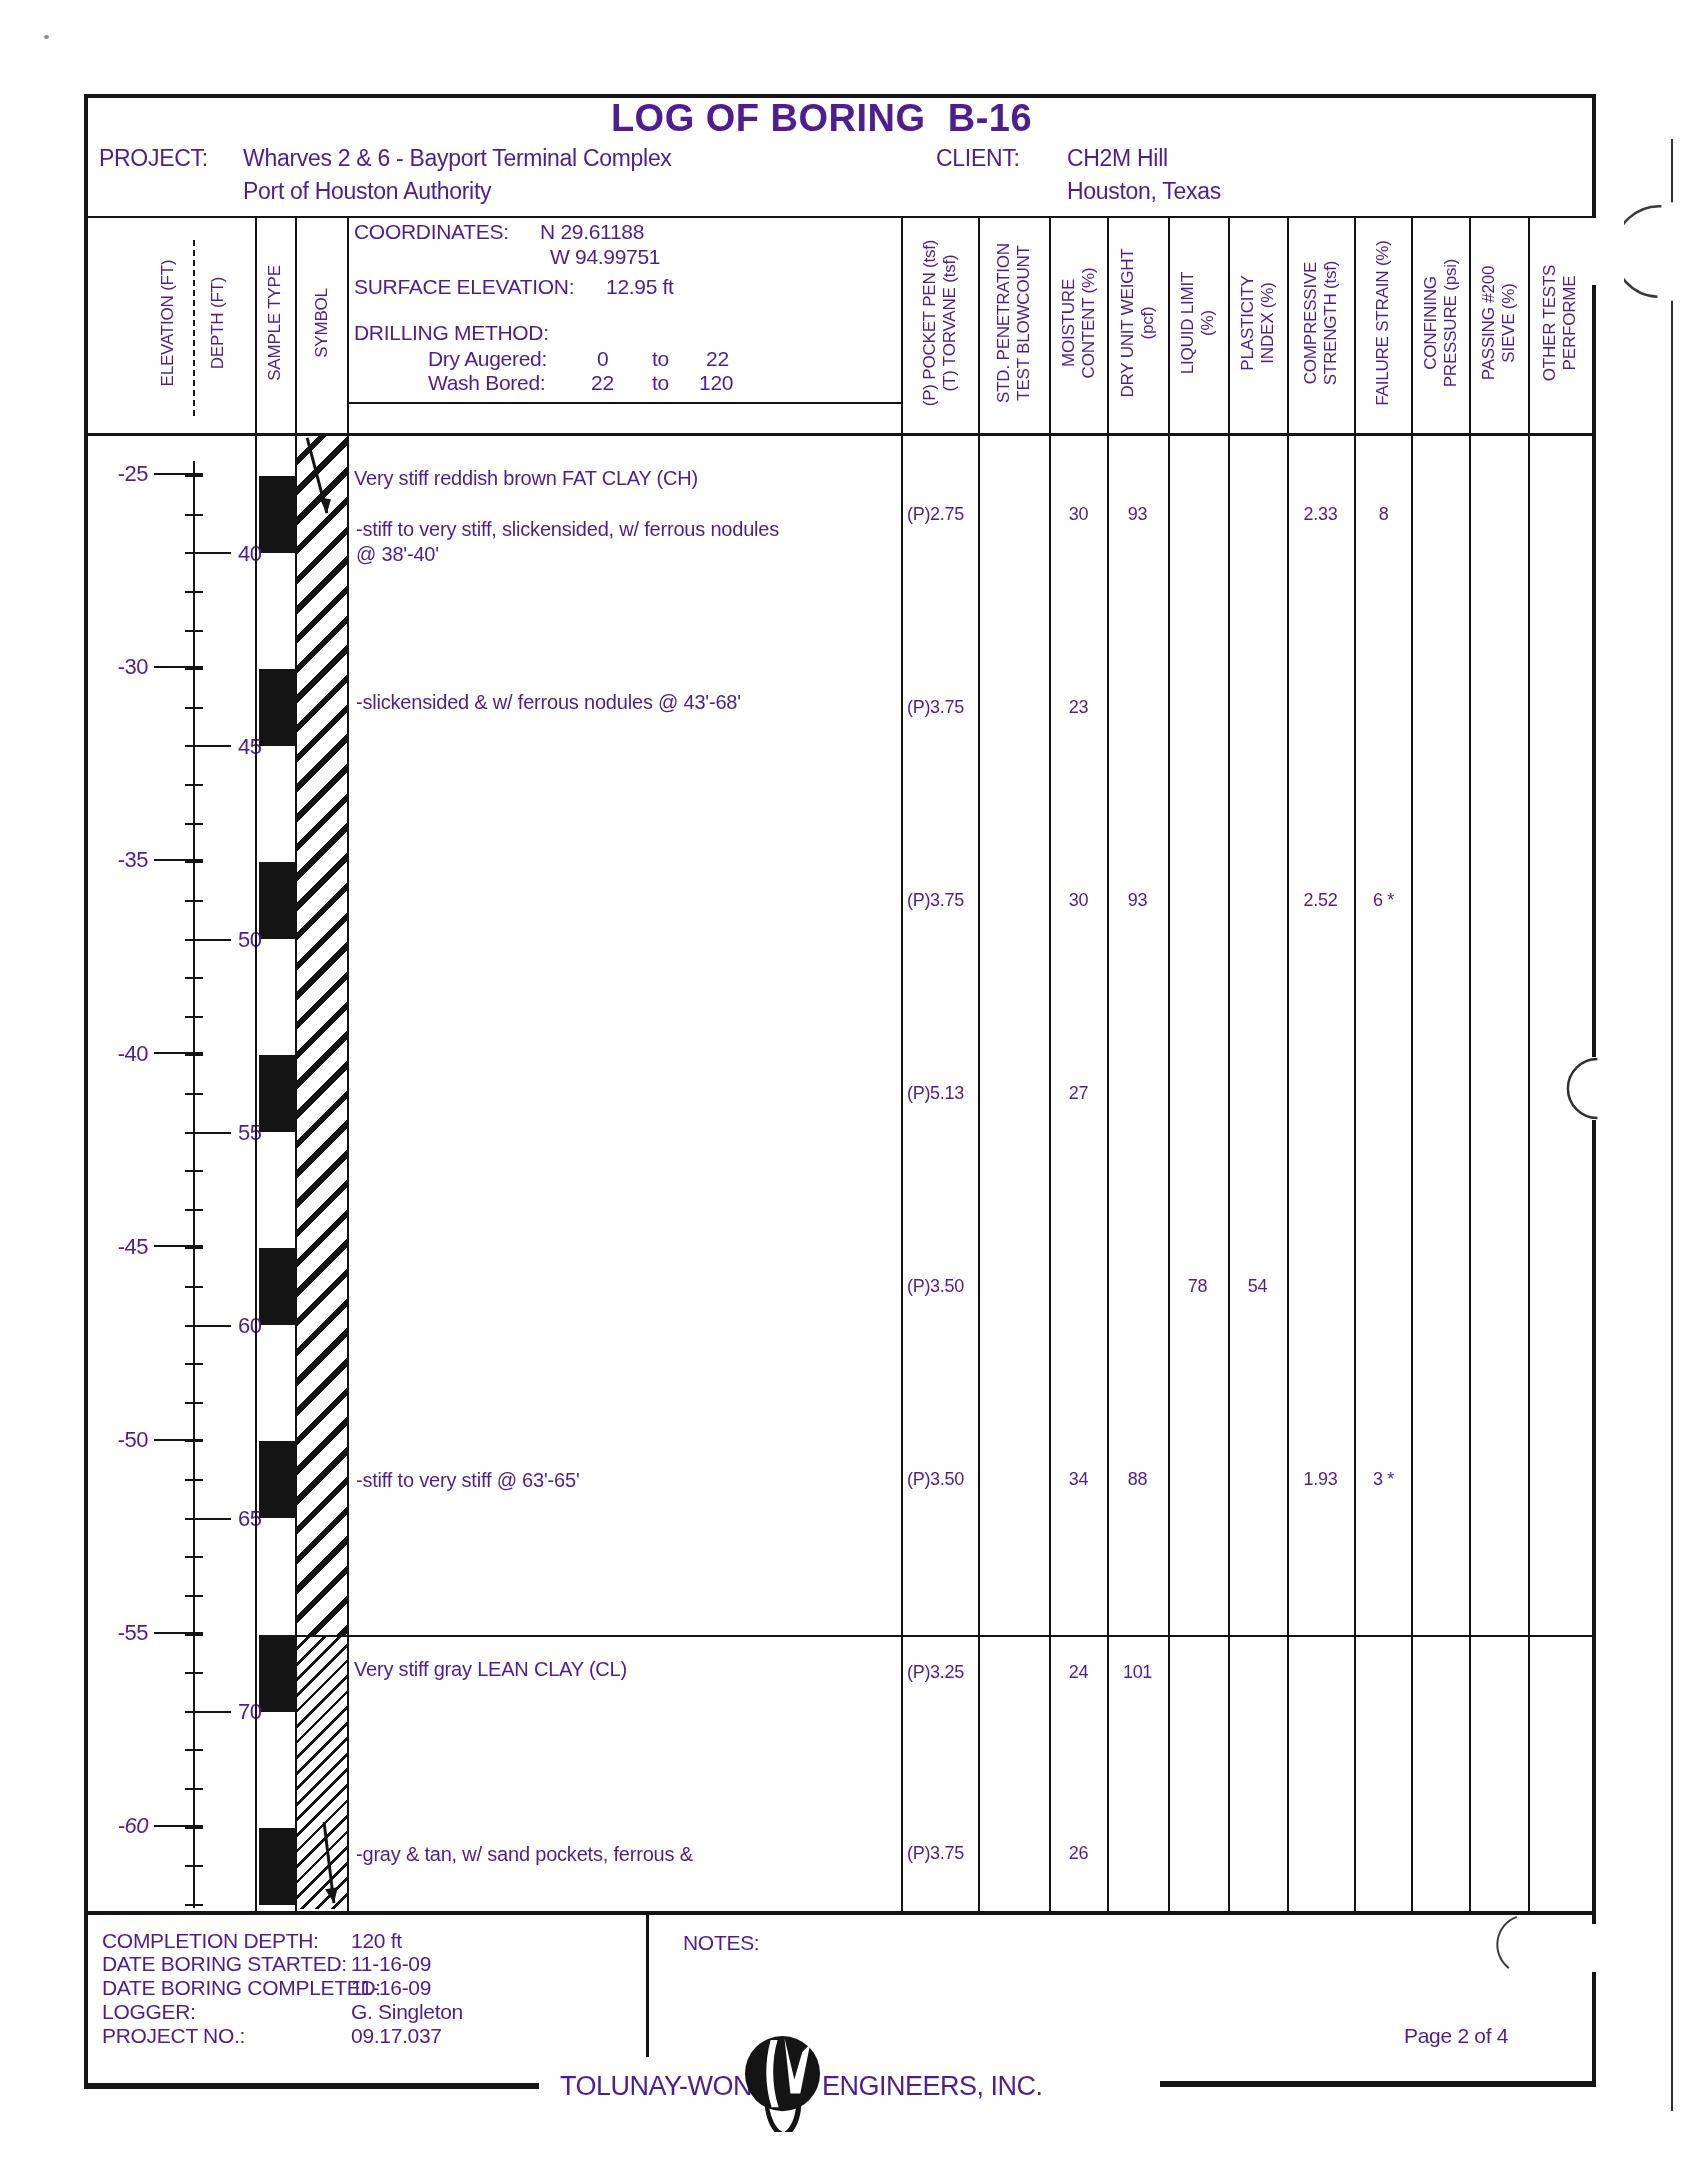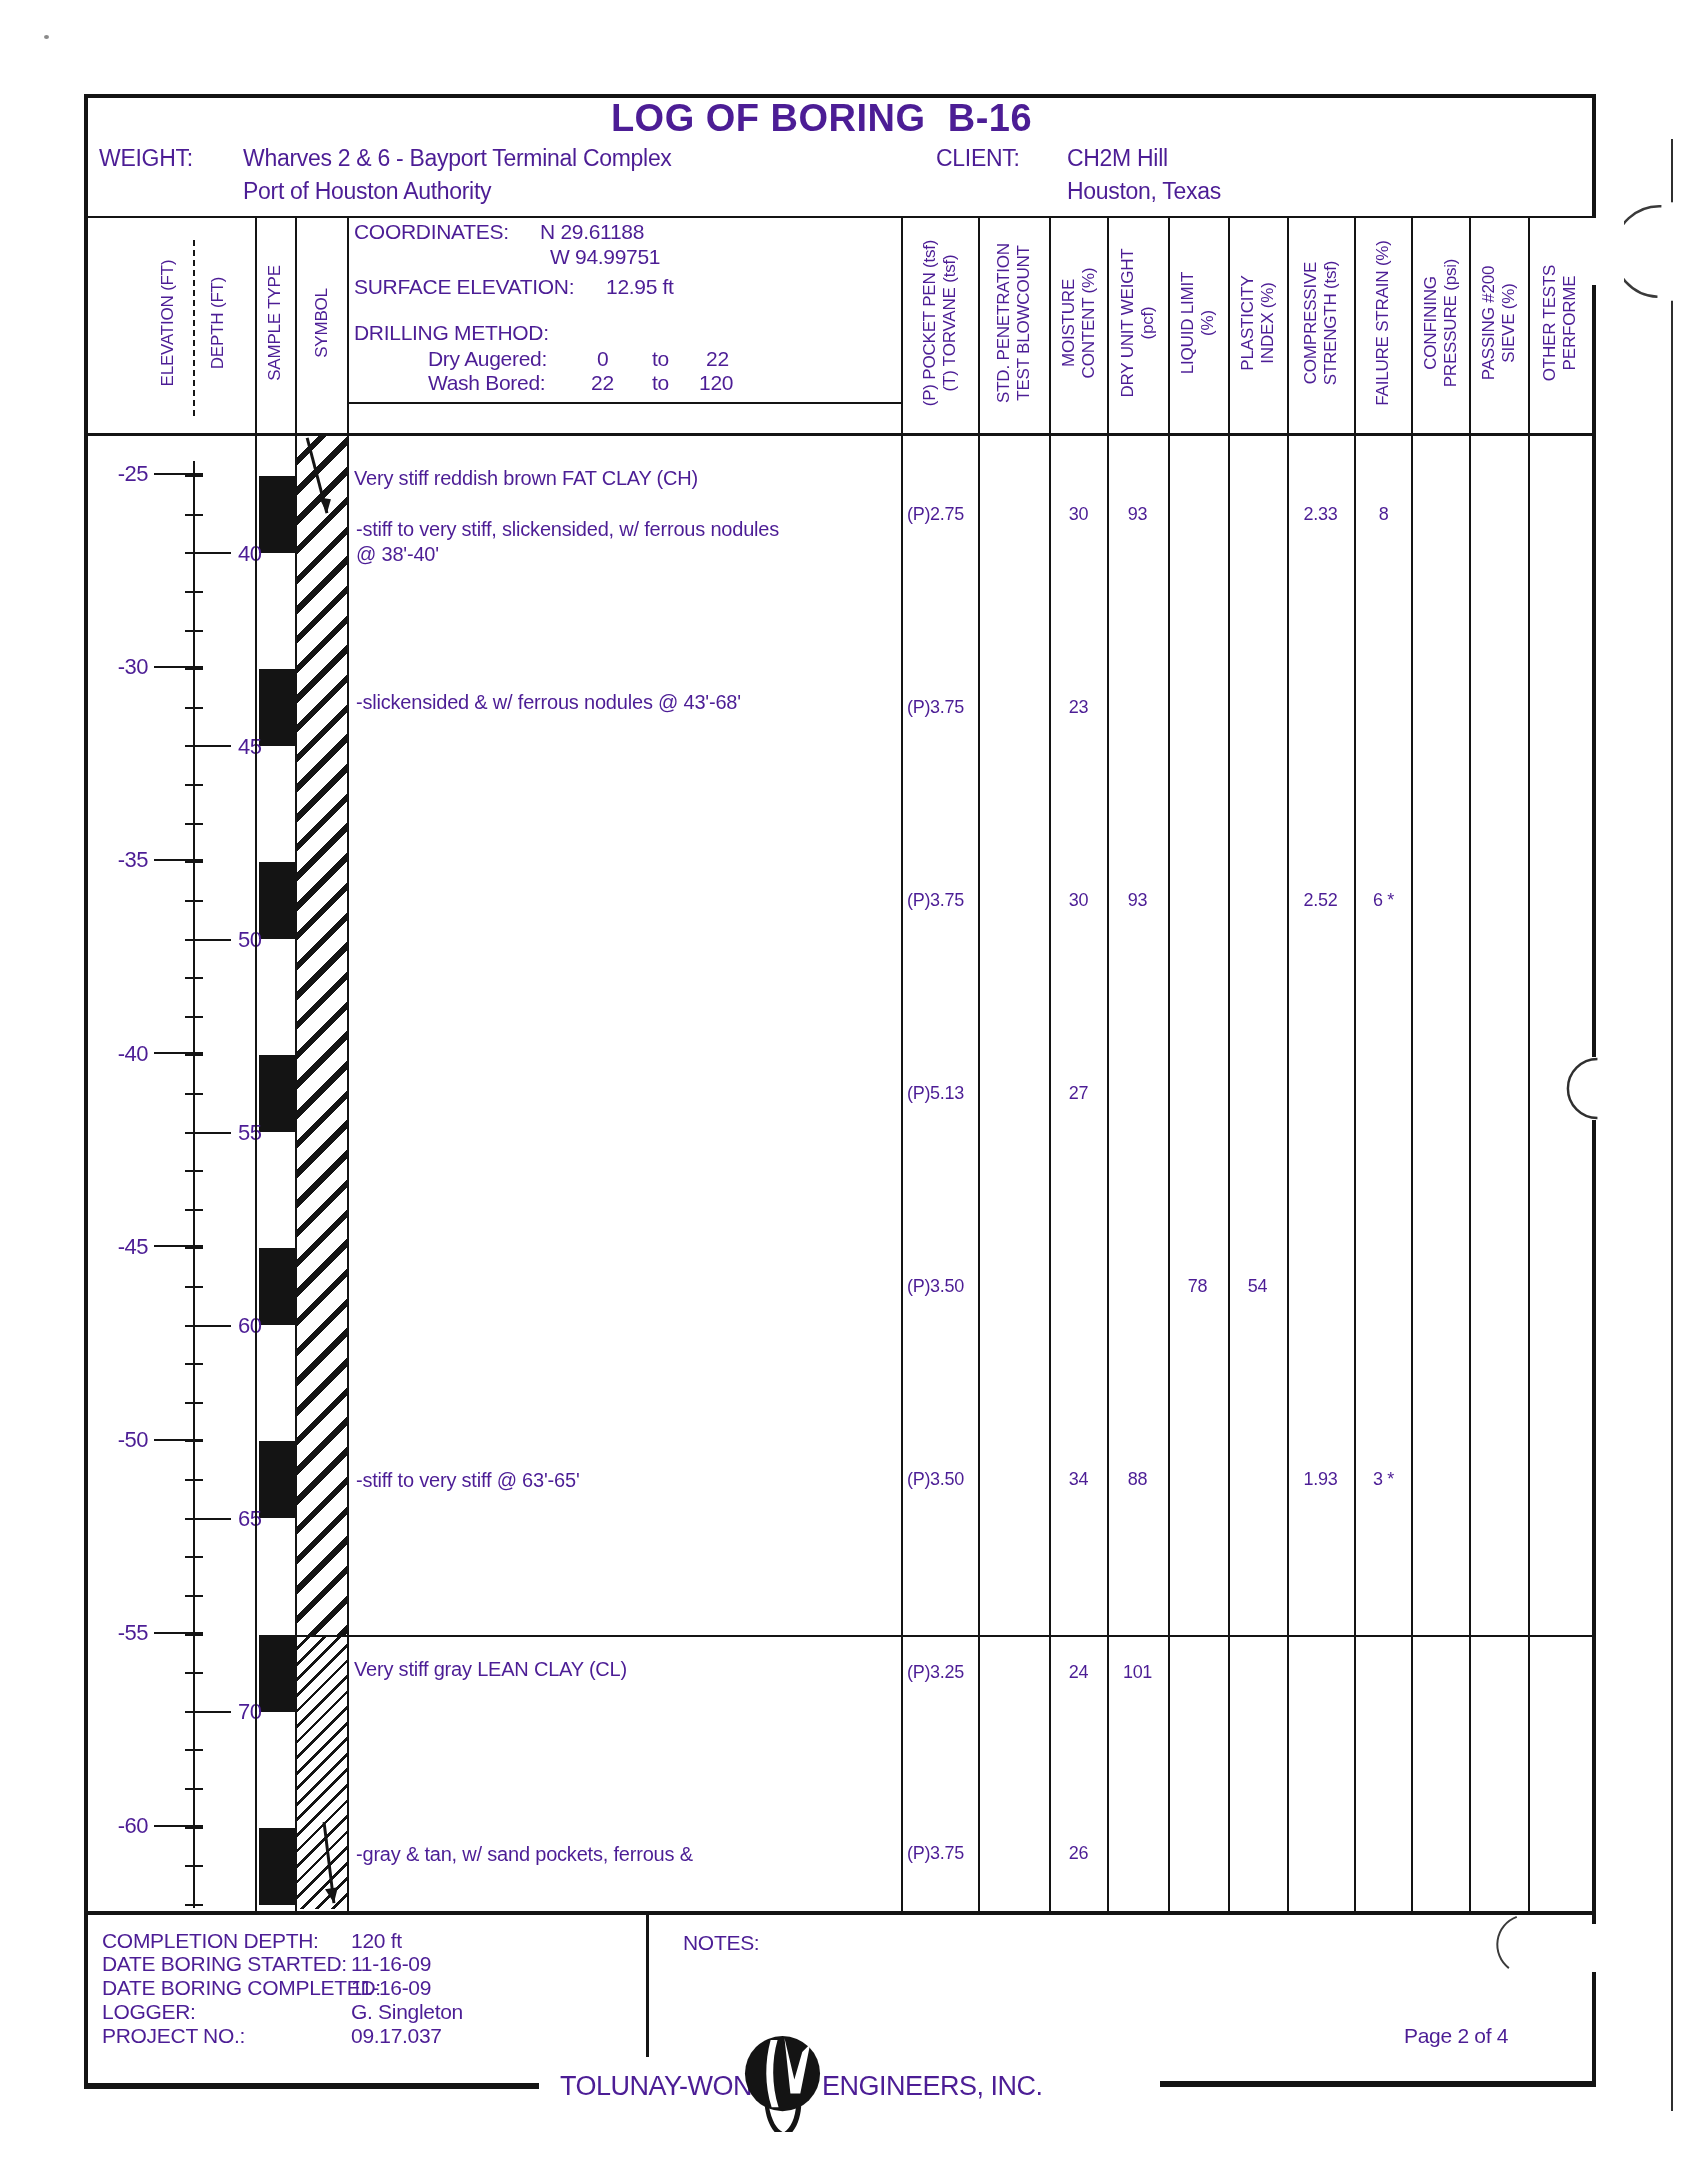--- a/index.html
+++ b/index.html
@@ -21,21 +21,21 @@
   .hatch-cl{background:repeating-linear-gradient(135deg,#fff 0 8.4px,#141414 8.4px 11px);}
   .dashv{border-left:2px dashed #141414;}
 </style>
 </head>
 <body>
 
 <div class="page">
 
   <div class="abs title" style="left:475px;top:97px;width:693px;">LOG OF BORING  B-16</div>
 
-  <div class="abs h22" style="left:99px;top:145px;">WEIGHT:</div>
+  <div class="abs h22" style="left:99px;top:145px;">PROJECT:</div>
   <div class="abs h22" style="left:243px;top:145px;">Wharves 2 &amp; 6 - Bayport Terminal Complex</div>
   <div class="abs h22" style="left:243px;top:178px;">Port of Houston Authority</div>
   <div class="abs h22" style="left:936px;top:145px;">CLIENT:</div>
   <div class="abs h22" style="left:1067px;top:145px;">CH2M Hill</div>
   <div class="abs h22" style="left:1067px;top:178px;">Houston, Texas</div>
 
   <div class="abs info" style="left:354px;top:220px;">COORDINATES:</div>
   <div class="abs info" style="left:540px;top:220px;">N 29.61188</div>
   <div class="abs info" style="left:550px;top:245px;">W 94.99751</div>
   <div class="abs info" style="left:354px;top:275px;">SURFACE ELEVATION:</div>
@@ -126,21 +126,21 @@
       <div class="sc" style="position: absolute; left: 95px; top: 847px; width: 53px; text-align: right;">-35</div>
       <div class="ink" style="position: absolute; left: 154px; top: 1052px; width: 49px; height: 2px;"></div>
       <div class="sc" style="position: absolute; left: 95px; top: 1041px; width: 53px; text-align: right;">-40</div>
       <div class="ink" style="position: absolute; left: 154px; top: 1245px; width: 49px; height: 2px;"></div>
       <div class="sc" style="position: absolute; left: 95px; top: 1234px; width: 53px; text-align: right;">-45</div>
       <div class="ink" style="position: absolute; left: 154px; top: 1439px; width: 49px; height: 2px;"></div>
       <div class="sc" style="position: absolute; left: 95px; top: 1427px; width: 53px; text-align: right;">-50</div>
       <div class="ink" style="position: absolute; left: 154px; top: 1632px; width: 49px; height: 2px;"></div>
       <div class="sc" style="position: absolute; left: 95px; top: 1620px; width: 53px; text-align: right;">-55</div>
       <div class="ink" style="position: absolute; left: 154px; top: 1825px; width: 49px; height: 2px;"></div>
-      <div class="sc" style="position: absolute; left: 95px; top: 1813px; width: 53px; text-align: right;">-60</div>
+      <div class="sc" style="position: absolute; left: 95px; top: 1813px; width: 53px; text-align: right; font-style: italic;">-60</div>
     </div>
   <div id="layer-grid" class="abs" style="left:0;top:0;">
       <div class="ink" style="position: absolute; left: 255px; top: 216px; width: 2px; height: 1695px;"></div>
       <div class="ink" style="position: absolute; left: 295px; top: 216px; width: 2px; height: 1695px;"></div>
       <div class="ink" style="position: absolute; left: 347px; top: 216px; width: 2px; height: 1695px;"></div>
       <div class="ink" style="position: absolute; left: 901px; top: 216px; width: 2px; height: 1695px;"></div>
       <div class="ink" style="position: absolute; left: 978px; top: 216px; width: 2px; height: 1695px;"></div>
       <div class="ink" style="position: absolute; left: 1049px; top: 216px; width: 2px; height: 1695px;"></div>
       <div class="ink" style="position: absolute; left: 1107px; top: 216px; width: 2px; height: 1695px;"></div>
       <div class="ink" style="position: absolute; left: 1168px; top: 216px; width: 2px; height: 1695px;"></div>

